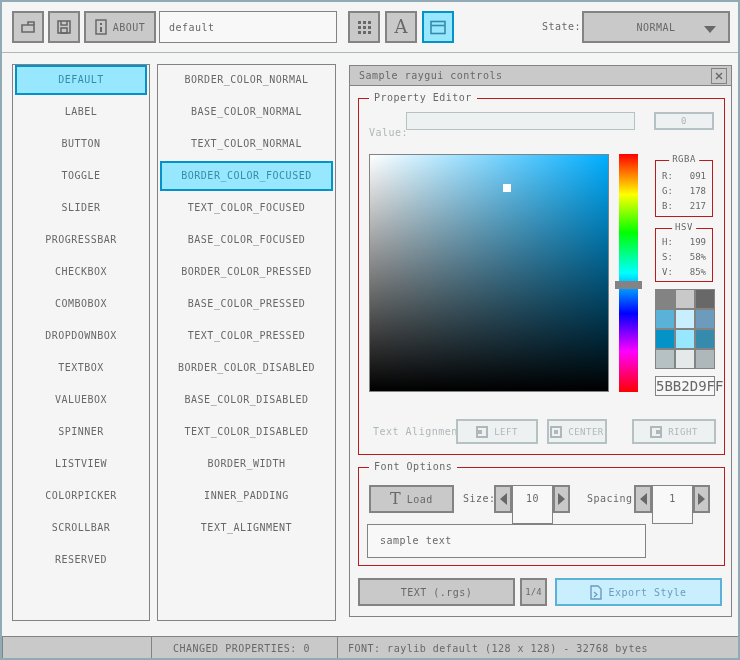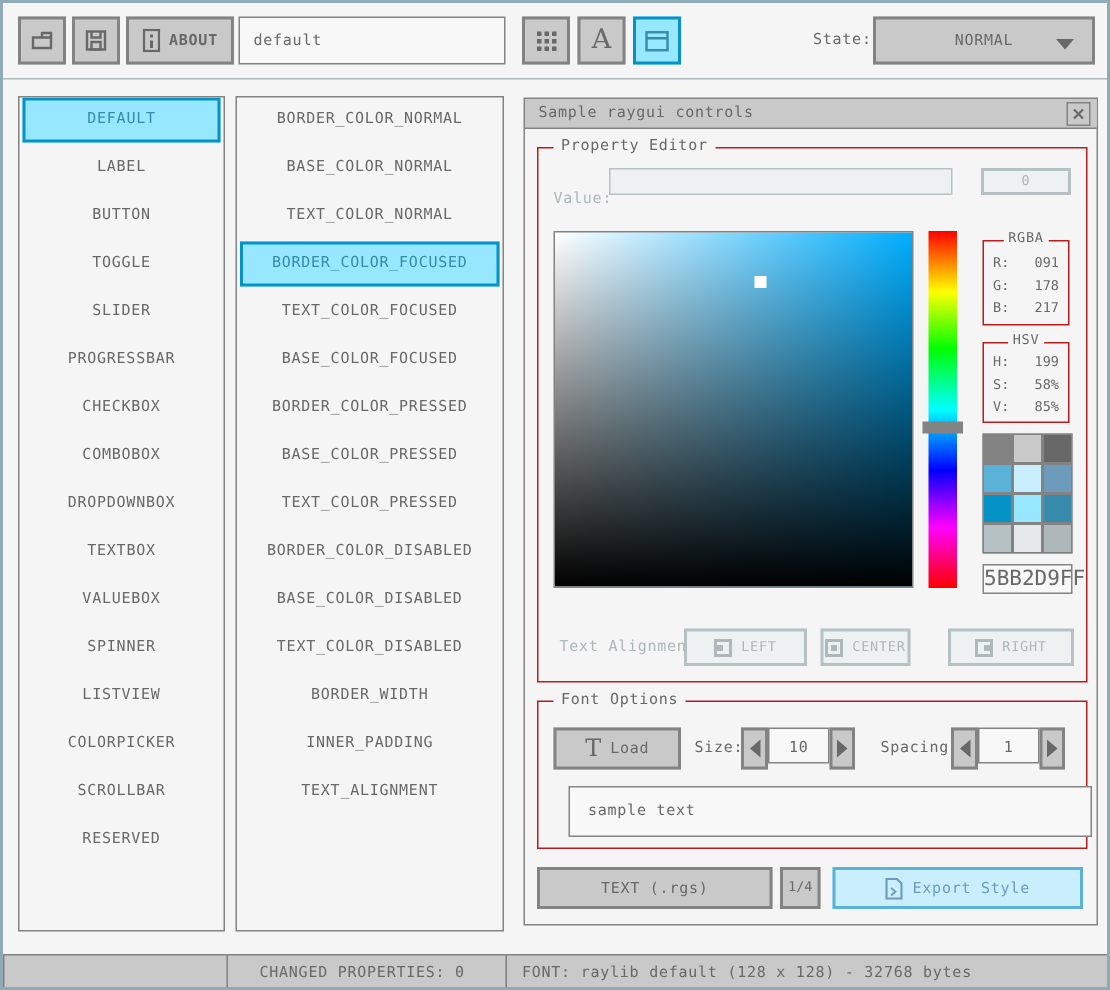--- a/index.html
+++ b/index.html
@@ -77,23 +77,23 @@
   .abtn { top:320px; height:25px; font-size:9px; }
   .aicon { position:relative; width:12px; height:12px; border:2px solid #aeb7b9; flex:0 0 auto; }
   .aicon .dot { position:absolute; top:2px; width:4px; height:4px; background:#aeb7b9; }
   .aicon.l .dot { left:0; }  .aicon.c .dot { left:2px; }  .aicon.r .dot { right:0; }
 
   .load-btn { left:10px; top:17px; width:85px; height:28px; }
   .ticon { font-family:"DejaVu Serif", serif; font-size:16px; line-height:16px; color:#686868; letter-spacing:0; }
   .spbtn { top:17px; width:18px; height:28px; }
   .arrow-l { width:0;height:0;border-top:6px solid transparent;border-bottom:6px solid transparent;border-right:7px solid #686868; }
   .arrow-r { width:0;height:0;border-top:6px solid transparent;border-bottom:6px solid transparent;border-left:7px solid #686868; }
-  .spval { top:17px; width:41px; height:24px; text-align:center; line-height:26px; }
+  .spval { top:17px; width:41px; height:39px; text-align:center; line-height:26px; }
   .folbl { top:17px; line-height:28px; }
-  .sample-box { left:8px; top:56px; width:349px; height:34px; line-height:32px; padding-left:12px;margin-left:12px; }
+  .sample-box { left:8px; top:56px; width:279px; height:34px; line-height:32px; padding-left:12px; }
 
   .rgs-btn { left:8px; top:512px; width:157px; height:28px; }
   .pager-btn { left:170px; top:512px; width:27px; height:28px; font-size:9px; letter-spacing:0; }
   .export-btn { left:205px; top:512px; width:167px; height:28px; }
 
   
   .statusbar { position:absolute; left:0; top:634px; height:26px; display:flex; }
   .scell { height:26px; background:#c9c9c9; border:1px solid #838383; line-height:24px; color:#686868; }
   .scell1 { width:150px; }
   .scell2 { width:187px; margin-left:-1px; padding-left:21px; }
@@ -113,21 +113,21 @@
           <path d="M9 7 V4 h6 v3"></path>
       </svg>
     </div>
     <div class="btn tbtn" style="left:46px;">
       <svg width="18" height="18" viewBox="0 0 18 18" fill="none" stroke="#686868" stroke-width="1.6">
         <rect x="3" y="3" width="12" height="12"></rect>
           <path d="M6 3 v4 h6 V3"></path>
           <rect x="6" y="10" width="6" height="5"></rect>
       </svg>
     </div>
-    <div class="btn tbtn" style="left:82px;width:72px;font-weight:bold;">
+    <div class="btn tbtn" style="left:82px;width:72px;">
       <svg width="12" height="16" viewBox="0 0 12 16" fill="none" stroke="#686868" stroke-width="1.5">
         <rect x="1" y="1" width="10" height="14"></rect>
           <rect x="5" y="4" width="2" height="2" fill="#686868" stroke="none"></rect>
           <rect x="5" y="8" width="2" height="5" fill="#686868" stroke="none"></rect>
       </svg>
       <span>ABOUT</span>
     </div>
 
     <input class="name-input" value="default" style="">
 

